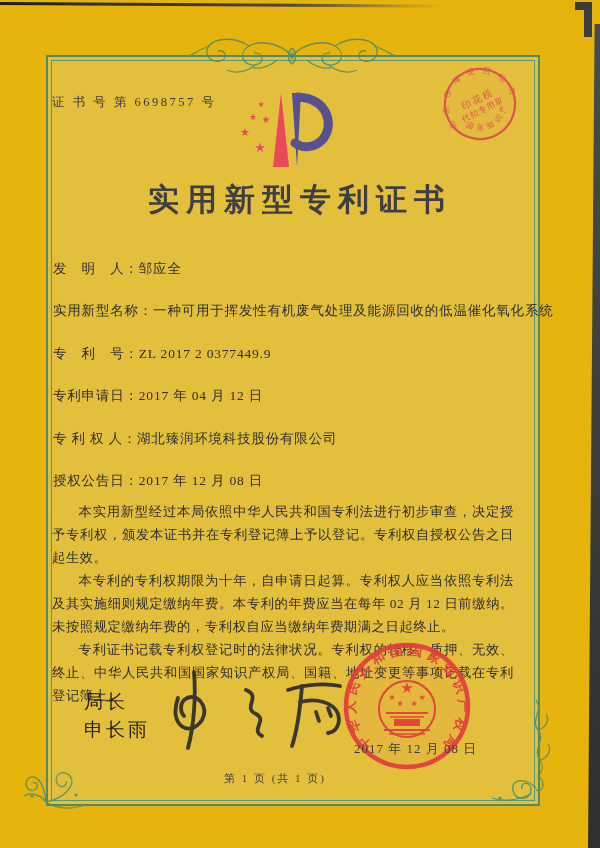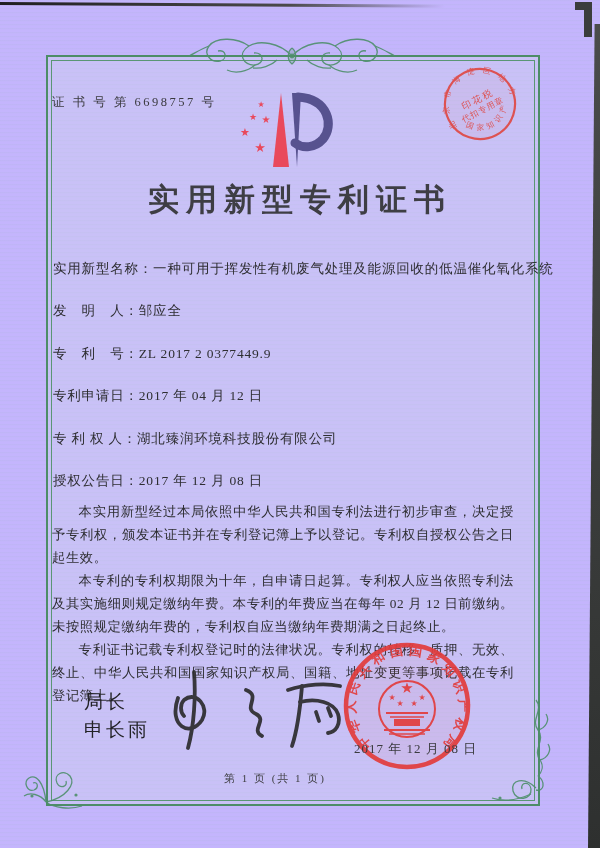--- a/index.html
+++ b/index.html
@@ -1,18 +1,18 @@
 <!DOCTYPE html>
 <html><head>
 <meta charset="utf-8">
 <style>
   html,body { margin:0; padding:0; background:#ffffff; }
   .page {
     position:relative; width:600px; height:848px; overflow:hidden;
-    background:#c4b5fd;
+    background:#eab308;
     font-family:"Liberation Serif","DejaVu Serif",serif;
   }
   .texture {
     position:absolute; inset:0; pointer-events:none;
     background:repeating-linear-gradient(180deg,
       rgba(130,180,155,0.10) 0px, rgba(130,180,155,0.03) 1px,
       rgba(255,255,255,0) 2px, rgba(255,255,255,0) 4px);
   }
   
   .scan-top {
@@ -148,22 +148,22 @@
     <text x="40" y="38" font-size="9.5" fill="#dd5252" text-anchor="middle" letter-spacing="2">印花税</text>
     <text x="40" y="49" font-size="8.2" fill="#dd5252" text-anchor="middle" letter-spacing="1">代扣专用章</text>
     <text font-size="7.6" fill="#dd5252" letter-spacing="2">
       <textPath href="#stampBotArc" startOffset="8" textLength="78">国家知识产权局</textPath>
     </text>
   </svg>
 
   <div class="title">实用新型专利证书</div>
 
   <div class="fields">
+    <div class="field"><span>发　明　人：</span><span>邹应全</span></div>
     <div class="field"><span>实用新型名称：</span><span>一种可用于挥发性有机废气处理及能源回收的低温催化氧化系统</span></div>
-    <div class="field"><span>发　明　人：</span><span>邹应全</span></div>
     <div class="field"><span>专　利　号：</span><span>ZL 2017 2 0377449.9</span></div>
     <div class="field"><span>专利申请日：</span><span>2017 年 04 月 12 日</span></div>
     <div class="field"><span>专 利 权 人：</span><span>湖北臻润环境科技股份有限公司</span></div>
     <div class="field"><span>授权公告日：</span><span>2017 年 12 月 08 日</span></div>
   </div>
 
   <div class="paras">
     <p>本实用新型经过本局依照中华人民共和国专利法进行初步审查，决定授予专利权，颁发本证书并在专利登记簿上予以登记。专利权自授权公告之日起生效。</p>
     <p>本专利的专利权期限为十年，自申请日起算。专利权人应当依照专利法及其实施细则规定缴纳年费。本专利的年费应当在每年 02 月 12 日前缴纳。未按照规定缴纳年费的，专利权自应当缴纳年费期满之日起终止。</p>
     <p>专利证书记载专利权登记时的法律状况。专利权的转移、质押、无效、终止、中华人民共和国国家知识产权局、国籍、地址变更等事项记载在专利登记簿上。</p>

